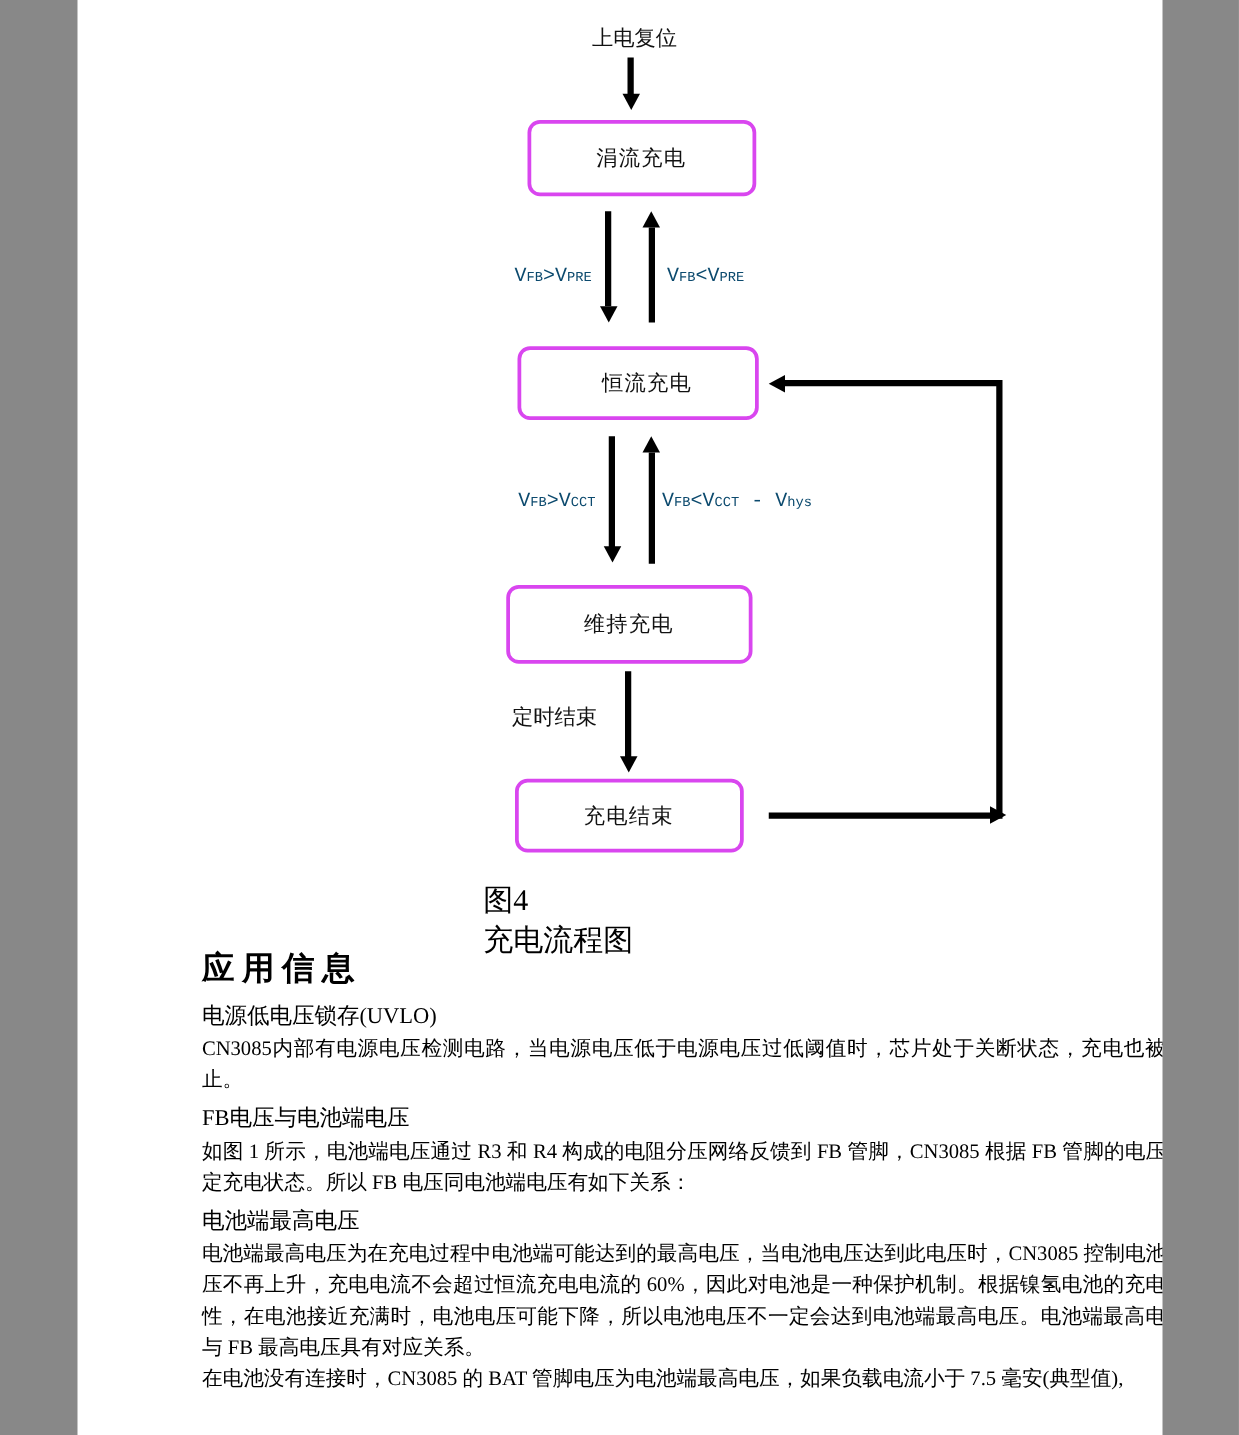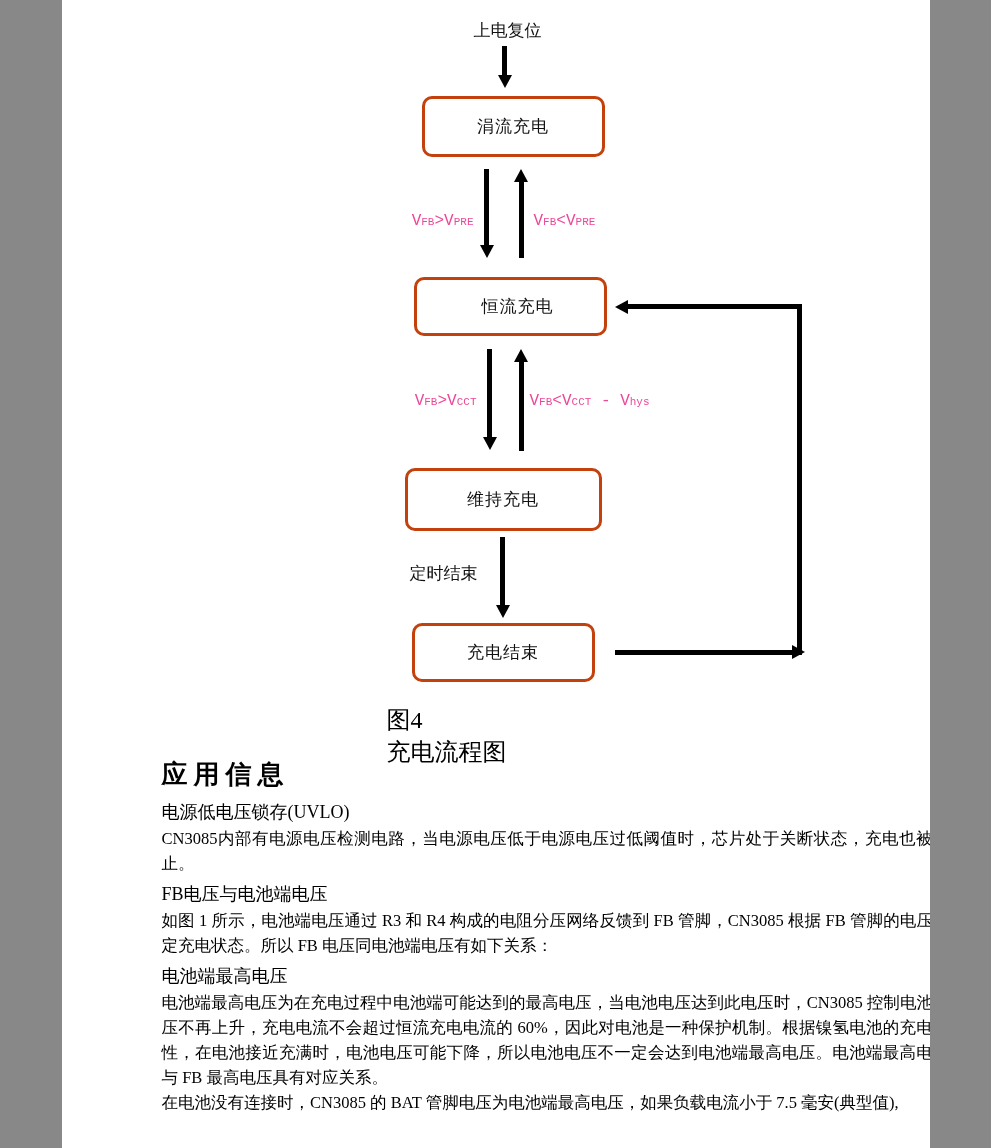--- a/index.html
+++ b/index.html
@@ -6,34 +6,34 @@
   .page{
     position:relative;width:868px;height:1148px;background:#ffffff;
     margin:0 auto;overflow:hidden;
     font-family:"Liberation Serif","DejaVu Serif",serif;color:#000;
   }
   
   .fc{position:absolute;left:0;top:0;width:991px;height:760px;}
   .fc-label{position:absolute;font-family:"Liberation Sans","DejaVu Sans",sans-serif;
     font-size:17px;color:#111;white-space:nowrap;}
   .fc-box{
-    position:absolute;border:3px solid #c2410c;border-radius:10px;background:#fff;
+    position:absolute;border:3px solid #d946ef;border-radius:10px;background:#fff;
     display:flex;align-items:center;justify-content:center;
     font-family:"Liberation Sans","DejaVu Sans",sans-serif;font-size:17px;color:#111;
     letter-spacing:1px;box-sizing:border-box;
   }
   .shaft-v{position:absolute;width:5px;background:#000;}
   .shaft-h{position:absolute;height:5px;background:#000;}
   .ah{position:absolute;width:0;height:0;}
   .ah-down{border-left:7px solid transparent;border-right:7px solid transparent;border-top:13px solid #000;}
   .ah-up{border-left:7px solid transparent;border-right:7px solid transparent;border-bottom:13px solid #000;}
   .ah-left{border-top:7px solid transparent;border-bottom:7px solid transparent;border-right:13px solid #000;}
   .ah-right{border-top:7px solid transparent;border-bottom:7px solid transparent;border-left:13px solid #000;}
   .cond{position:absolute;font-family:"Liberation Mono","DejaVu Sans Mono",monospace;
-    font-size:16px;color:#ec4899;white-space:nowrap;}
+    font-size:16px;color:#0c4a6e;white-space:nowrap;}
   .cond .ss{font-size:11px;}
   .cond.r{text-align:right;}
   .caption{position:absolute;left:325px;top:704px;font-size:24px;display:flex;flex-direction:column;}
   .caption .gap{display:inline-block;width:38px;}
   
   .content{position:absolute;left:100px;top:761px;width:788px;}
   .h1{font-family:"Liberation Sans","DejaVu Sans",sans-serif;font-weight:bold;
     font-size:26px;line-height:26px;letter-spacing:6px;margin:0 0 13px 0;}
   .h2{font-weight:normal;font-size:18px;line-height:24px;margin:6px 0 2px 0;}
   .body-p{font-size:16.5px;line-height:25px;text-align:justify;margin:0;}

